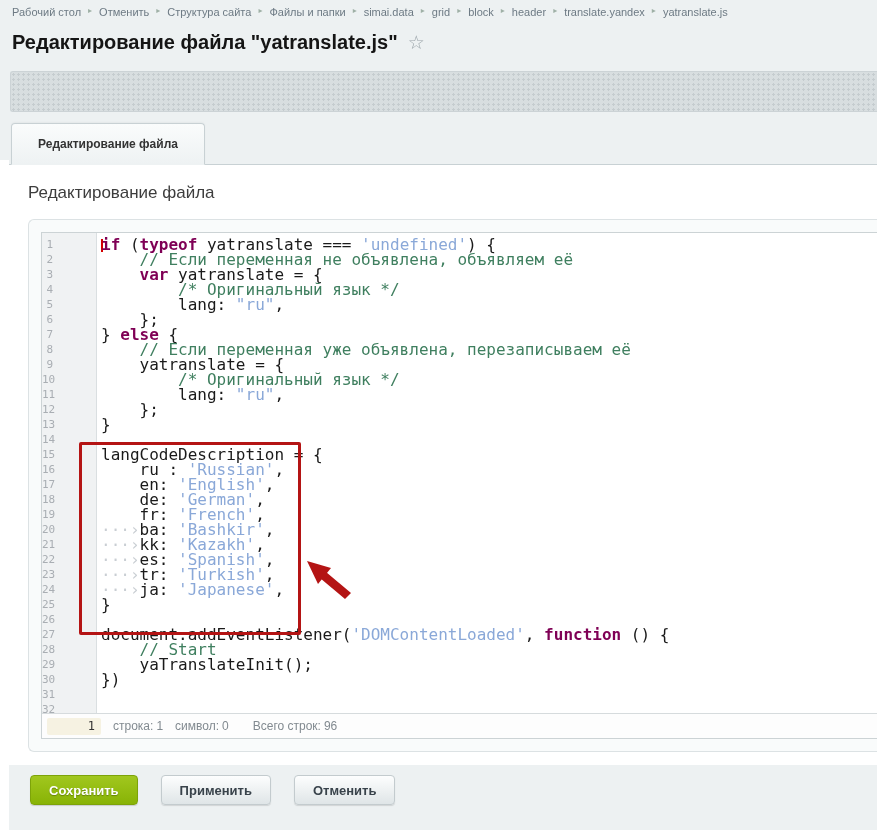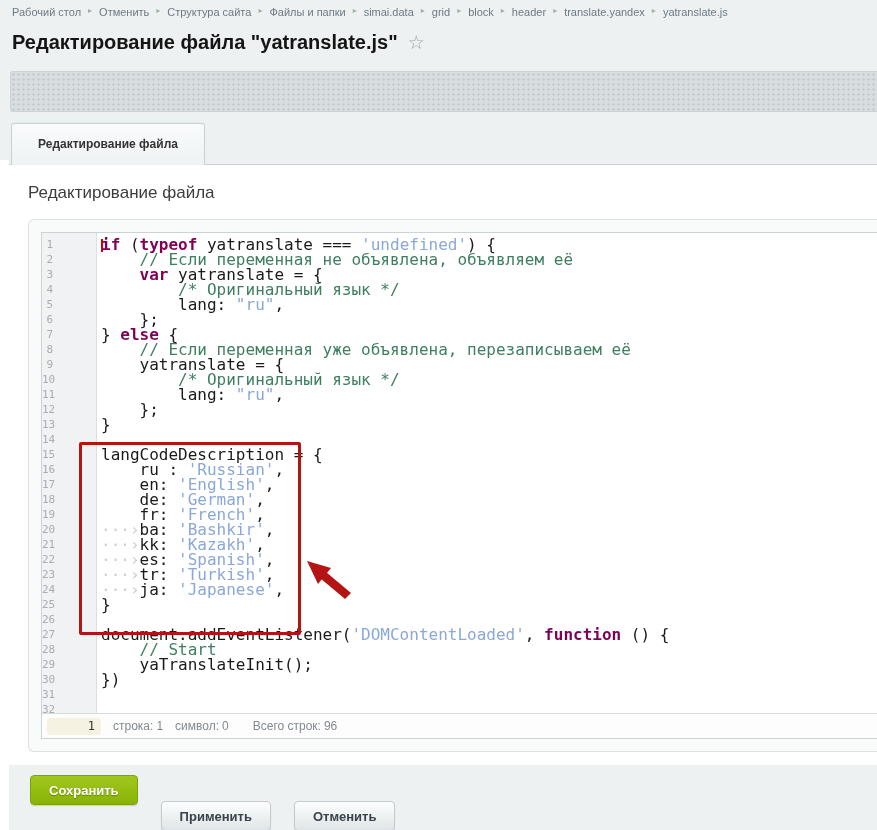--- a/index.html
+++ b/index.html
@@ -95,21 +95,20 @@
   .btn { height:30px; border-radius:4px; font-size:13px; font-weight:bold; padding:0 18px; }
   .btn-save {
     background:linear-gradient(#a1c71e, #88b306);
     border:1px solid #7da309; color:#fff; text-shadow:0 1px 1px rgba(0,0,0,0.3);
     box-shadow:0 1px 1px rgba(0,0,0,0.15);
   }
   .btn-plain {
     background:linear-gradient(#fdfefe, #dfe5e7);
     border:1px solid #c3cbce; color:#39434b;
     box-shadow:0 1px 1px rgba(0,0,0,0.12);
-    margin-top:26px;
   }
 </style>
 </head>
 <body>
 
 <div class="left-strip"></div>
 
 <div class="page">
 
   <div class="breadcrumb" id="breadcrumb">

